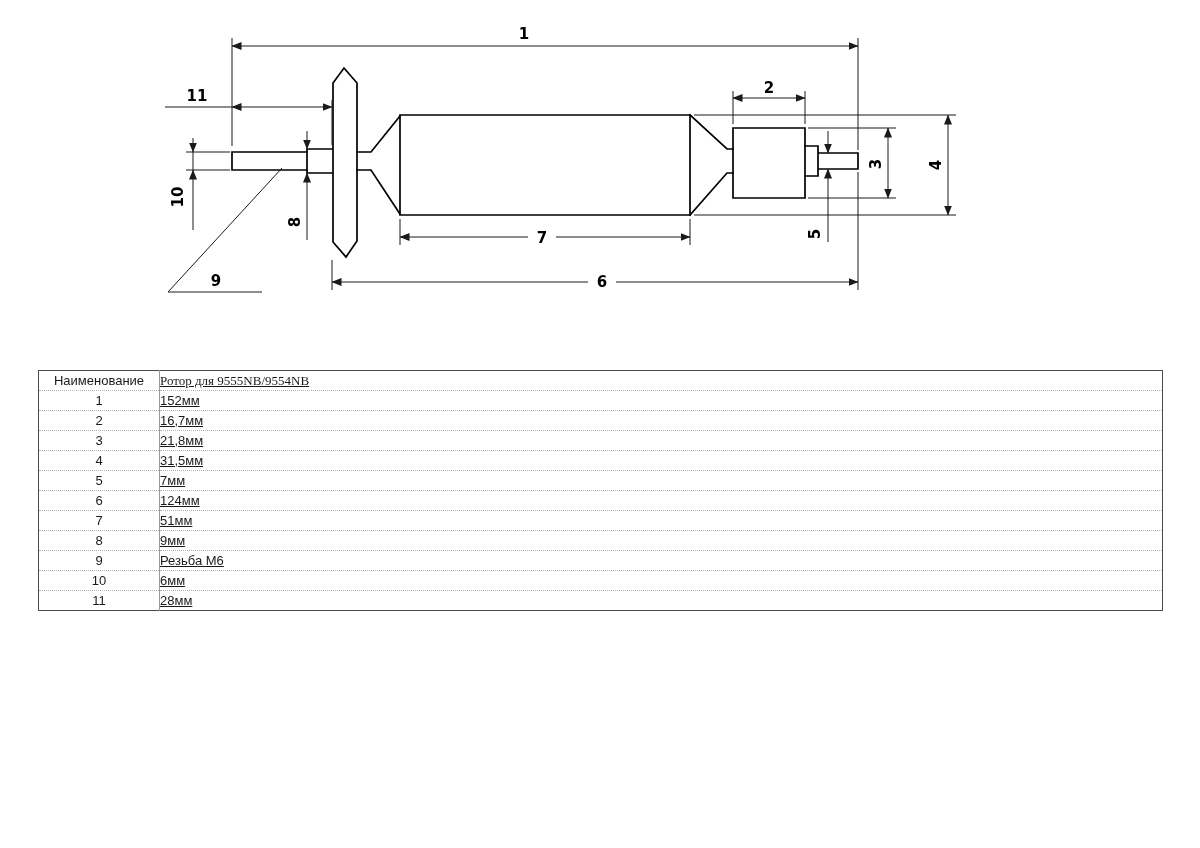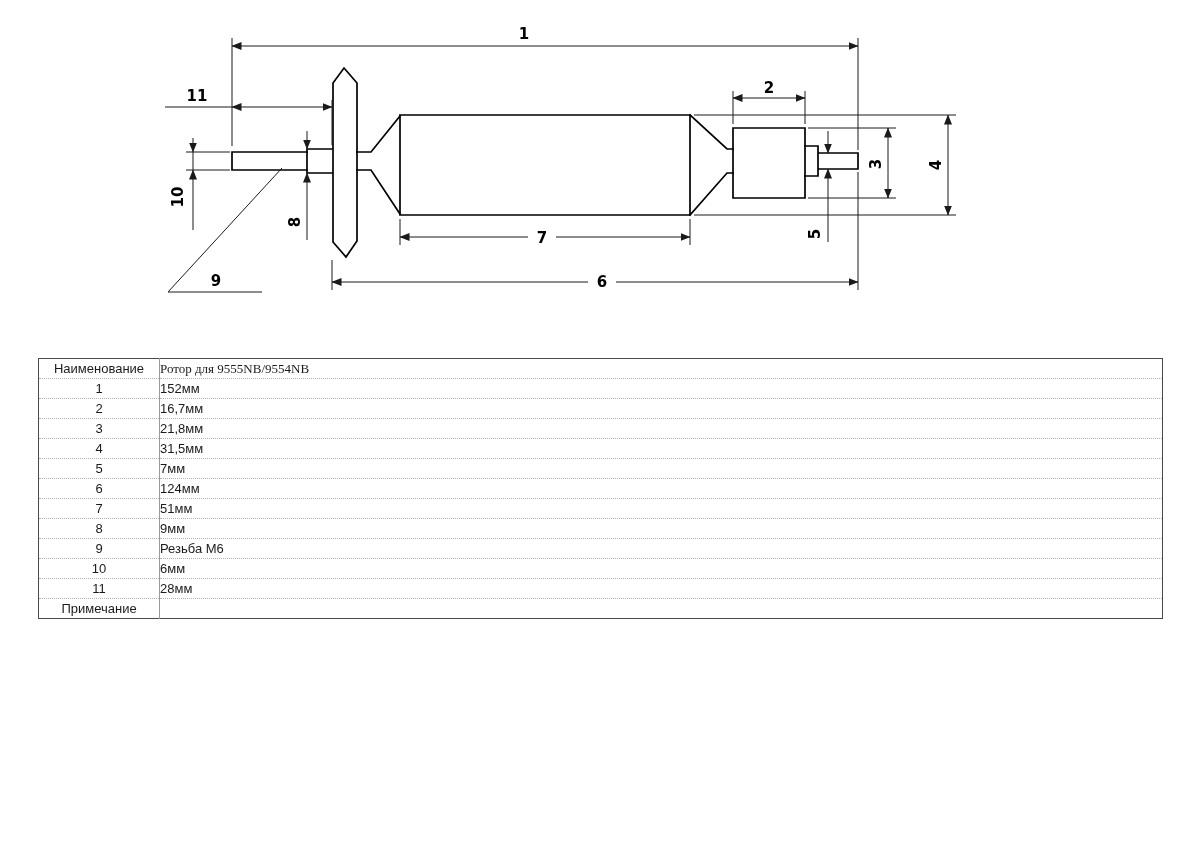--- a/index.html
+++ b/index.html
@@ -2,24 +2,24 @@
 <html><head>
 <meta charset="utf-8">
 <style>
   html,body{margin:0;padding:0;background:#fff;}
   body{width:1200px;height:848px;font-family:"Liberation Sans",sans-serif;color:#1a1a1a;}
   .drawing-wrap{width:1200px;height:330px;overflow:hidden;}
   svg{display:block;}
   .part{stroke:#000;stroke-width:1.7;fill:none;stroke-linejoin:miter;stroke-linecap:square;}
   .dl{stroke:#1a1a1a;stroke-width:1;fill:none;}
   text.dim{font-family:"DejaVu Sans",sans-serif;font-weight:bold;font-size:15px;fill:#000;text-anchor:middle;}
-  .spec-table{border-collapse:collapse;width:1125px;margin:28px 0 0 38px;table-layout:fixed;border:1px solid #4a4a4a;}
+  .spec-table{border-collapse:collapse;width:1125px;margin:40px 0 0 38px;table-layout:fixed;border:1px solid #4a4a4a;}
   .spec-table td{height:19px;font-size:13px;padding:0;vertical-align:middle;border-bottom:1px dotted #b3b3b3;line-height:18px;overflow:hidden;white-space:nowrap;}
   .col-param{width:120px;text-align:center;border-right:1px solid #9a9a9a;}
-  .col-value{padding-left:6px;}
+  .col-value{padding-left:6px;text-decoration:underline;}
   .serif{font-family:"Liberation Serif",serif;font-size:13.5px;}
 </style>
 </head>
 <body>
 
 <div class="drawing-wrap">
   <svg width="1200" height="330" viewBox="0 0 1200 330">
     <defs>
       <marker id="arr" markerWidth="10" markerHeight="8" refX="9.5" refY="4" orient="auto-start-reverse" markerUnits="userSpaceOnUse">
         <path d="M0,0 L10,4 L0,8 z" fill="#1a1a1a"></path>
@@ -128,18 +128,14 @@
       <td class="col-value">Резьба М6</td>
     </tr>
     <tr>
       <td class="col-param">10</td>
       <td class="col-value">6мм</td>
     </tr>
     <tr>
       <td class="col-param">11</td>
       <td class="col-value">28мм</td>
     </tr>
-    <tr>
-      <td class="col-param">Примечание</td>
-      <td class="col-value"></td>
-    </tr>
   </tbody>
 </table>
 
 </body></html>

